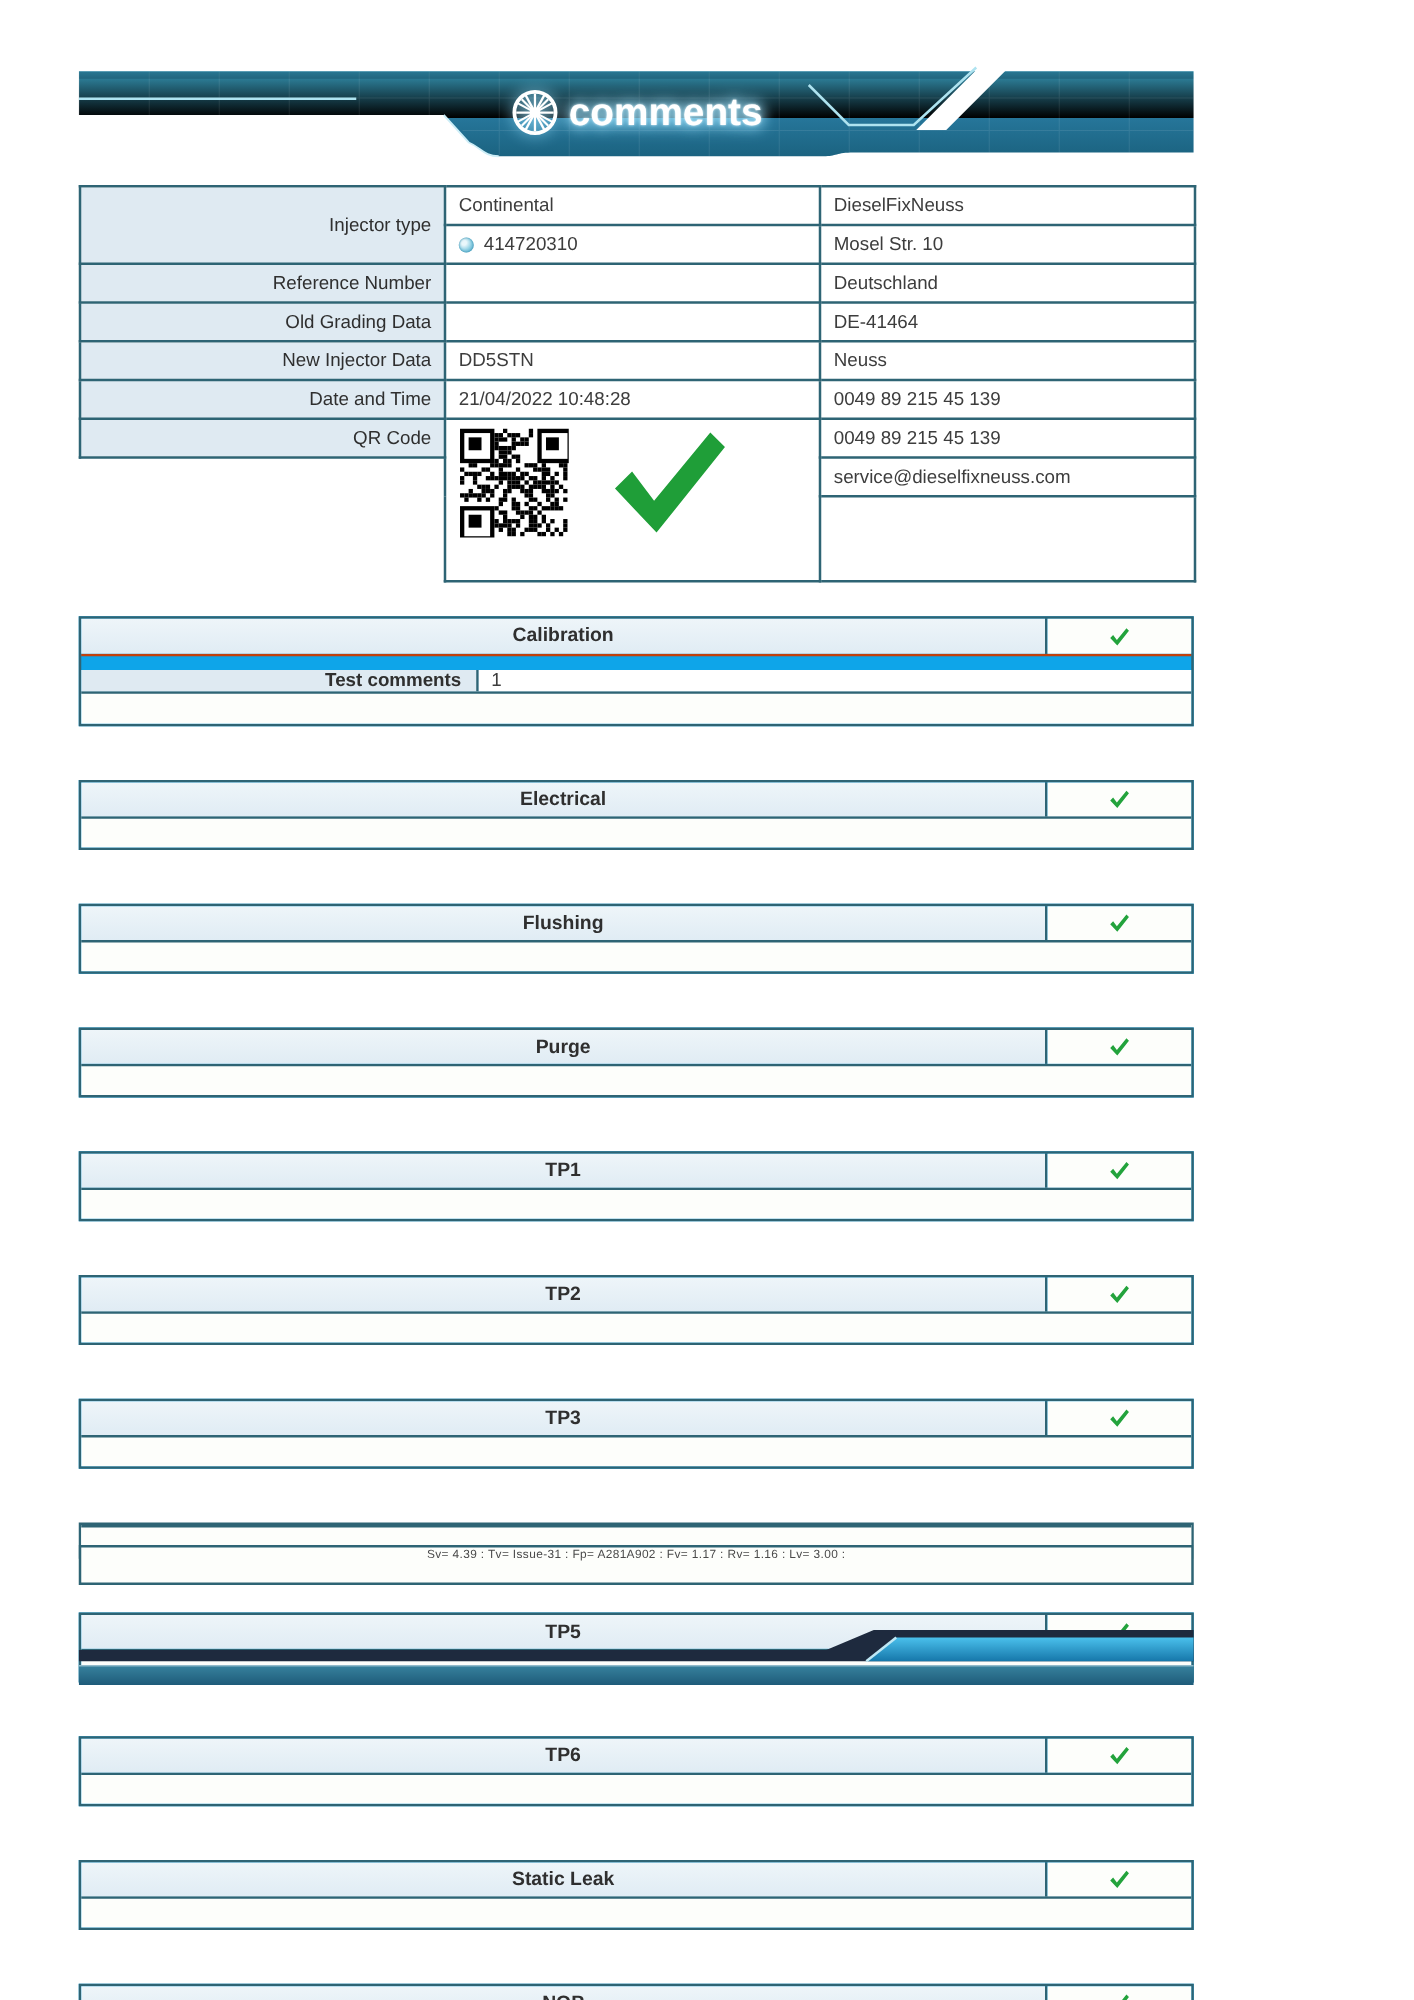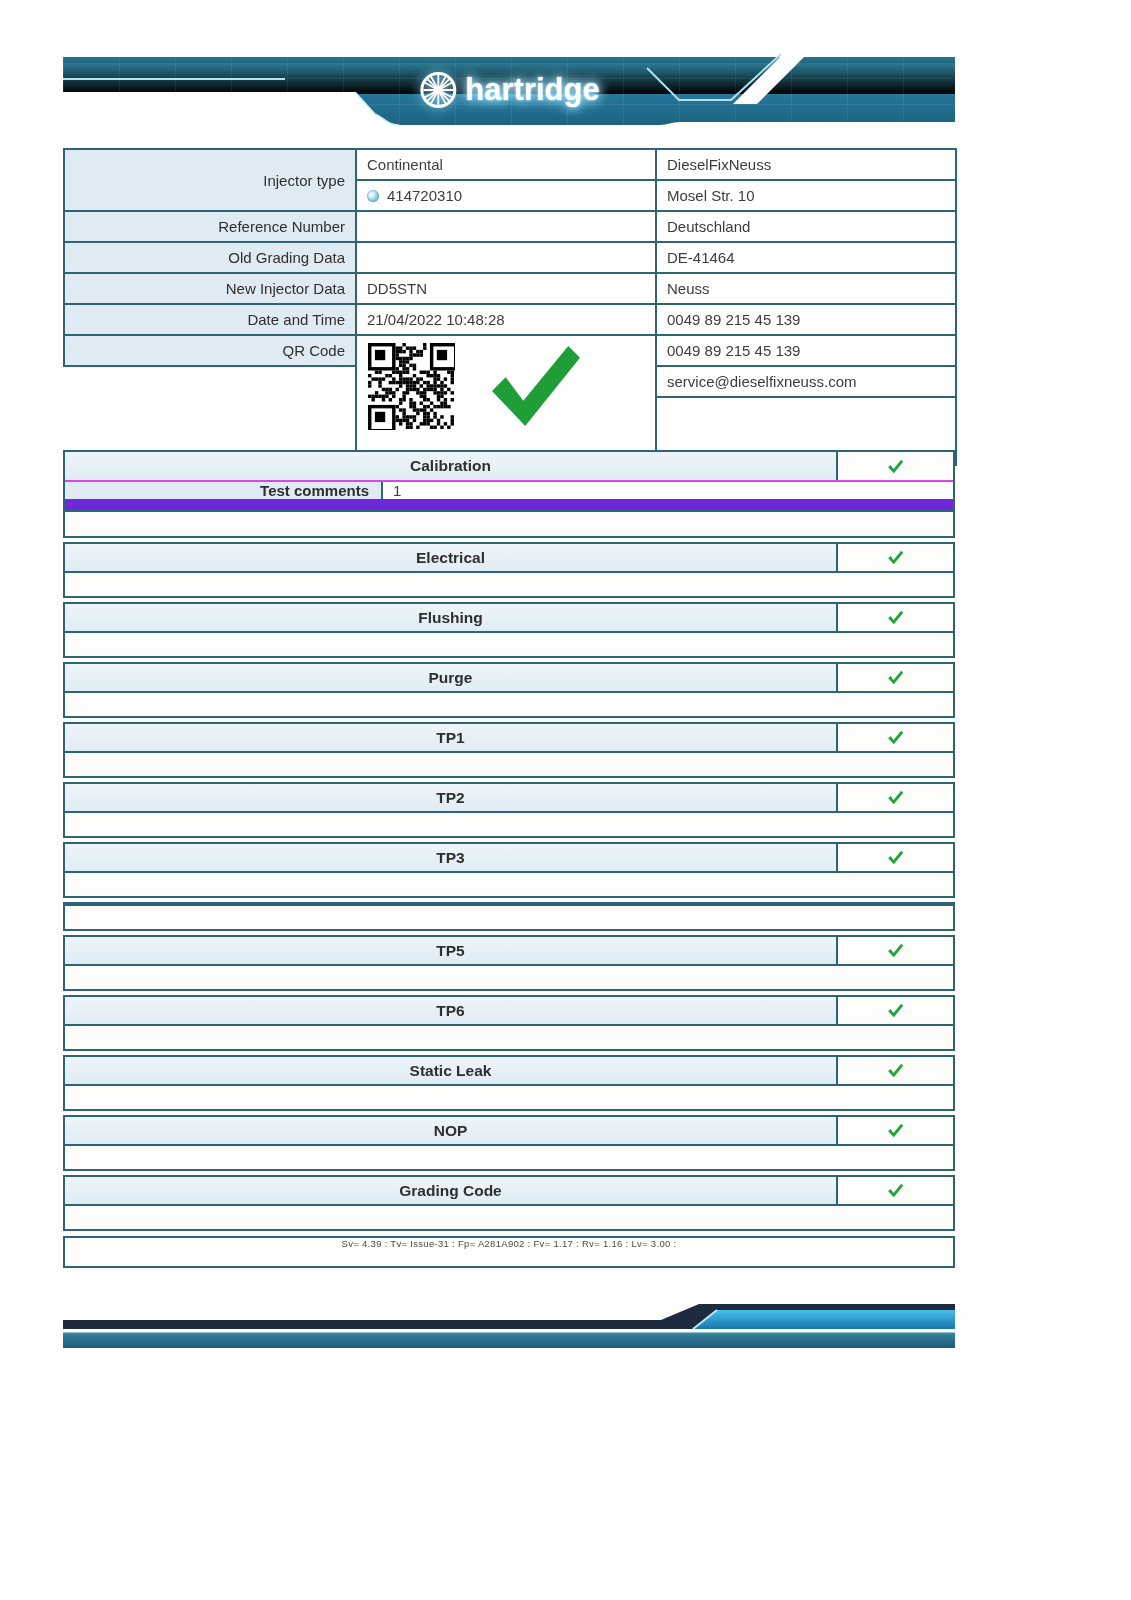--- a/index.html
+++ b/index.html
@@ -24,29 +24,29 @@
   #info-table col.c1{width:292px}#info-table col.c2{width:300px}#info-table col.c3{width:300px}
   td.qrcell{vertical-align:top;}
   .qr-row{display:flex;align-items:flex-start;gap:28px;padding-top:6px;}
   .serial{display:flex;align-items:center;gap:8px;}
   .serial-dot{width:12px;height:12px;border-radius:50%;
     background:radial-gradient(circle at 35% 35%, #eaf7fb 0 18%, #8fd0e4 55%, #4aa4c6 100%);
     box-shadow:inset 0 0 2px #2d86a8;display:inline-block;}
 
   
   #tests{left:63px;top:450px;width:892px;}
-  .section{border:2px solid #2e6474;margin-bottom:4px;background:#6d28d9;}
+  .section{border:2px solid #2e6474;margin-bottom:4px;background:#0ea5e9;margin-top:43px;}
   .sec-hdr{display:flex;height:27px;}
   .section.tall .sec-hdr{height:28px;}
   .sec-label{flex:1;background:linear-gradient(#eef5f9,#e0ecf4);border-right:2px solid #2e6474;
     display:flex;align-items:center;justify-content:center;font-weight:bold;font-size:15.5px;color:#2f2f2f;}
   .sec-check{width:115px;display:flex;align-items:center;justify-content:center;background:#fdfefb;}
   .sec-empty{height:23px;border-top:2px solid #2e6474;background:#fdfefb;}
   .section.tall .sec-empty{height:24px;}
-  .comments-row{display:flex;height:28px;border-top:2px solid #d946ef;align-items:flex-start;}
+  .comments-row{display:flex;height:28px;border-top:2px solid #c2410c;align-items:flex-end;}
   .comments-label{width:318px;background:#dfeaf2;border-right:2px solid #2e6474;
     display:flex;align-items:center;justify-content:flex-end;padding-right:12px;
     font-weight:bold;font-size:15px;color:#2f2f2f;box-sizing:border-box;}
   .comments-value{flex:1;display:flex;align-items:center;padding-left:10px;font-size:15px;background:#fff;}
 
   
   #footer-box{left:63px;top:1236px;width:888px;height:28px;border:2px solid #2e6474;
     display:flex;justify-content:center;background:#fdfefb;}
   #footer-box span{font-size:9.5px;color:#4a4a4a;letter-spacing:.3px;}
 
@@ -90,21 +90,21 @@
           </g>
         <line x1="5" y1="20" x2="35" y2="20"></line>
         <line x1="9.4" y1="9.4" x2="30.6" y2="30.6"></line>
         <line x1="30.6" y1="9.4" x2="9.4" y2="30.6"></line>
         <line x1="12.5" y1="6.1" x2="27.5" y2="33.9"></line>
         <line x1="27.5" y1="6.1" x2="12.5" y2="33.9"></line>
         <line x1="6.1" y1="12.5" x2="33.9" y2="27.5"></line>
         <line x1="33.9" y1="12.5" x2="6.1" y2="27.5"></line>
       </g>
     </svg>
-    <span class="logo-text">hartridge</span>
+    <span class="logo-text">comments</span>
   </div>
 </div>
 
 <table id="info-table" class="abs">
   <colgroup>
       <col class="c1">
       <col class="c2">
       <col class="c3">
     </colgroup>
   <tbody>

